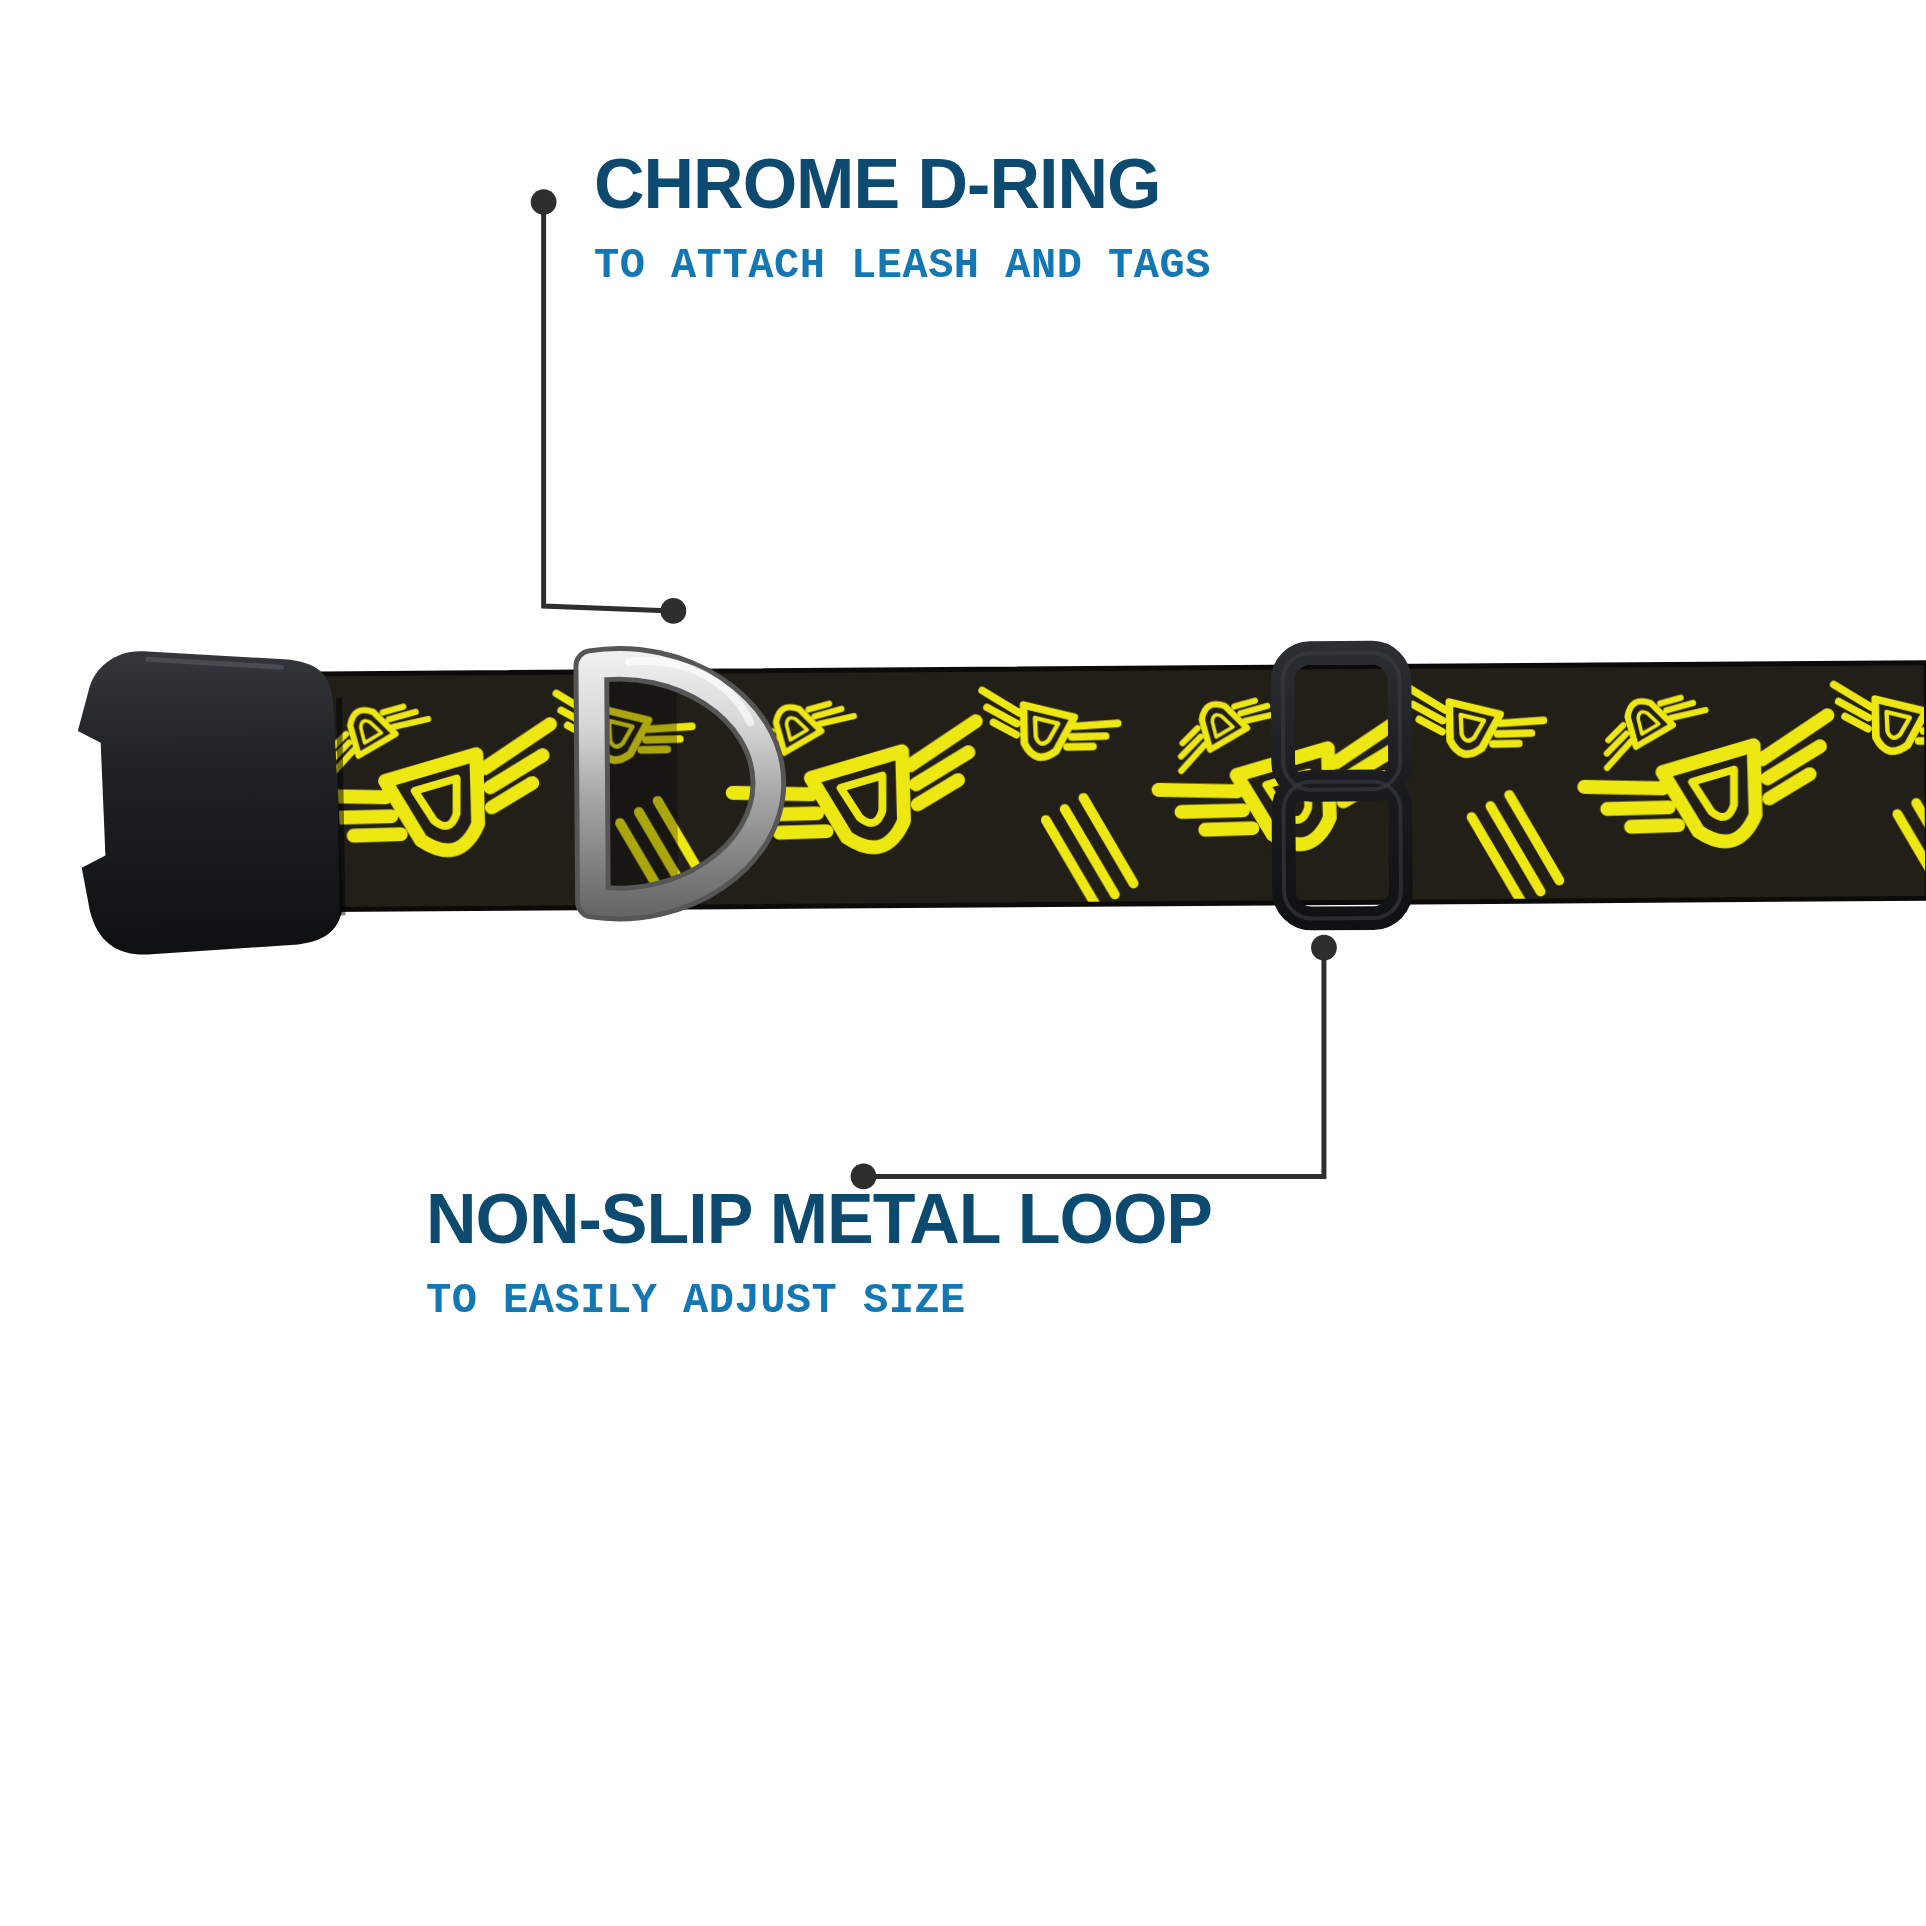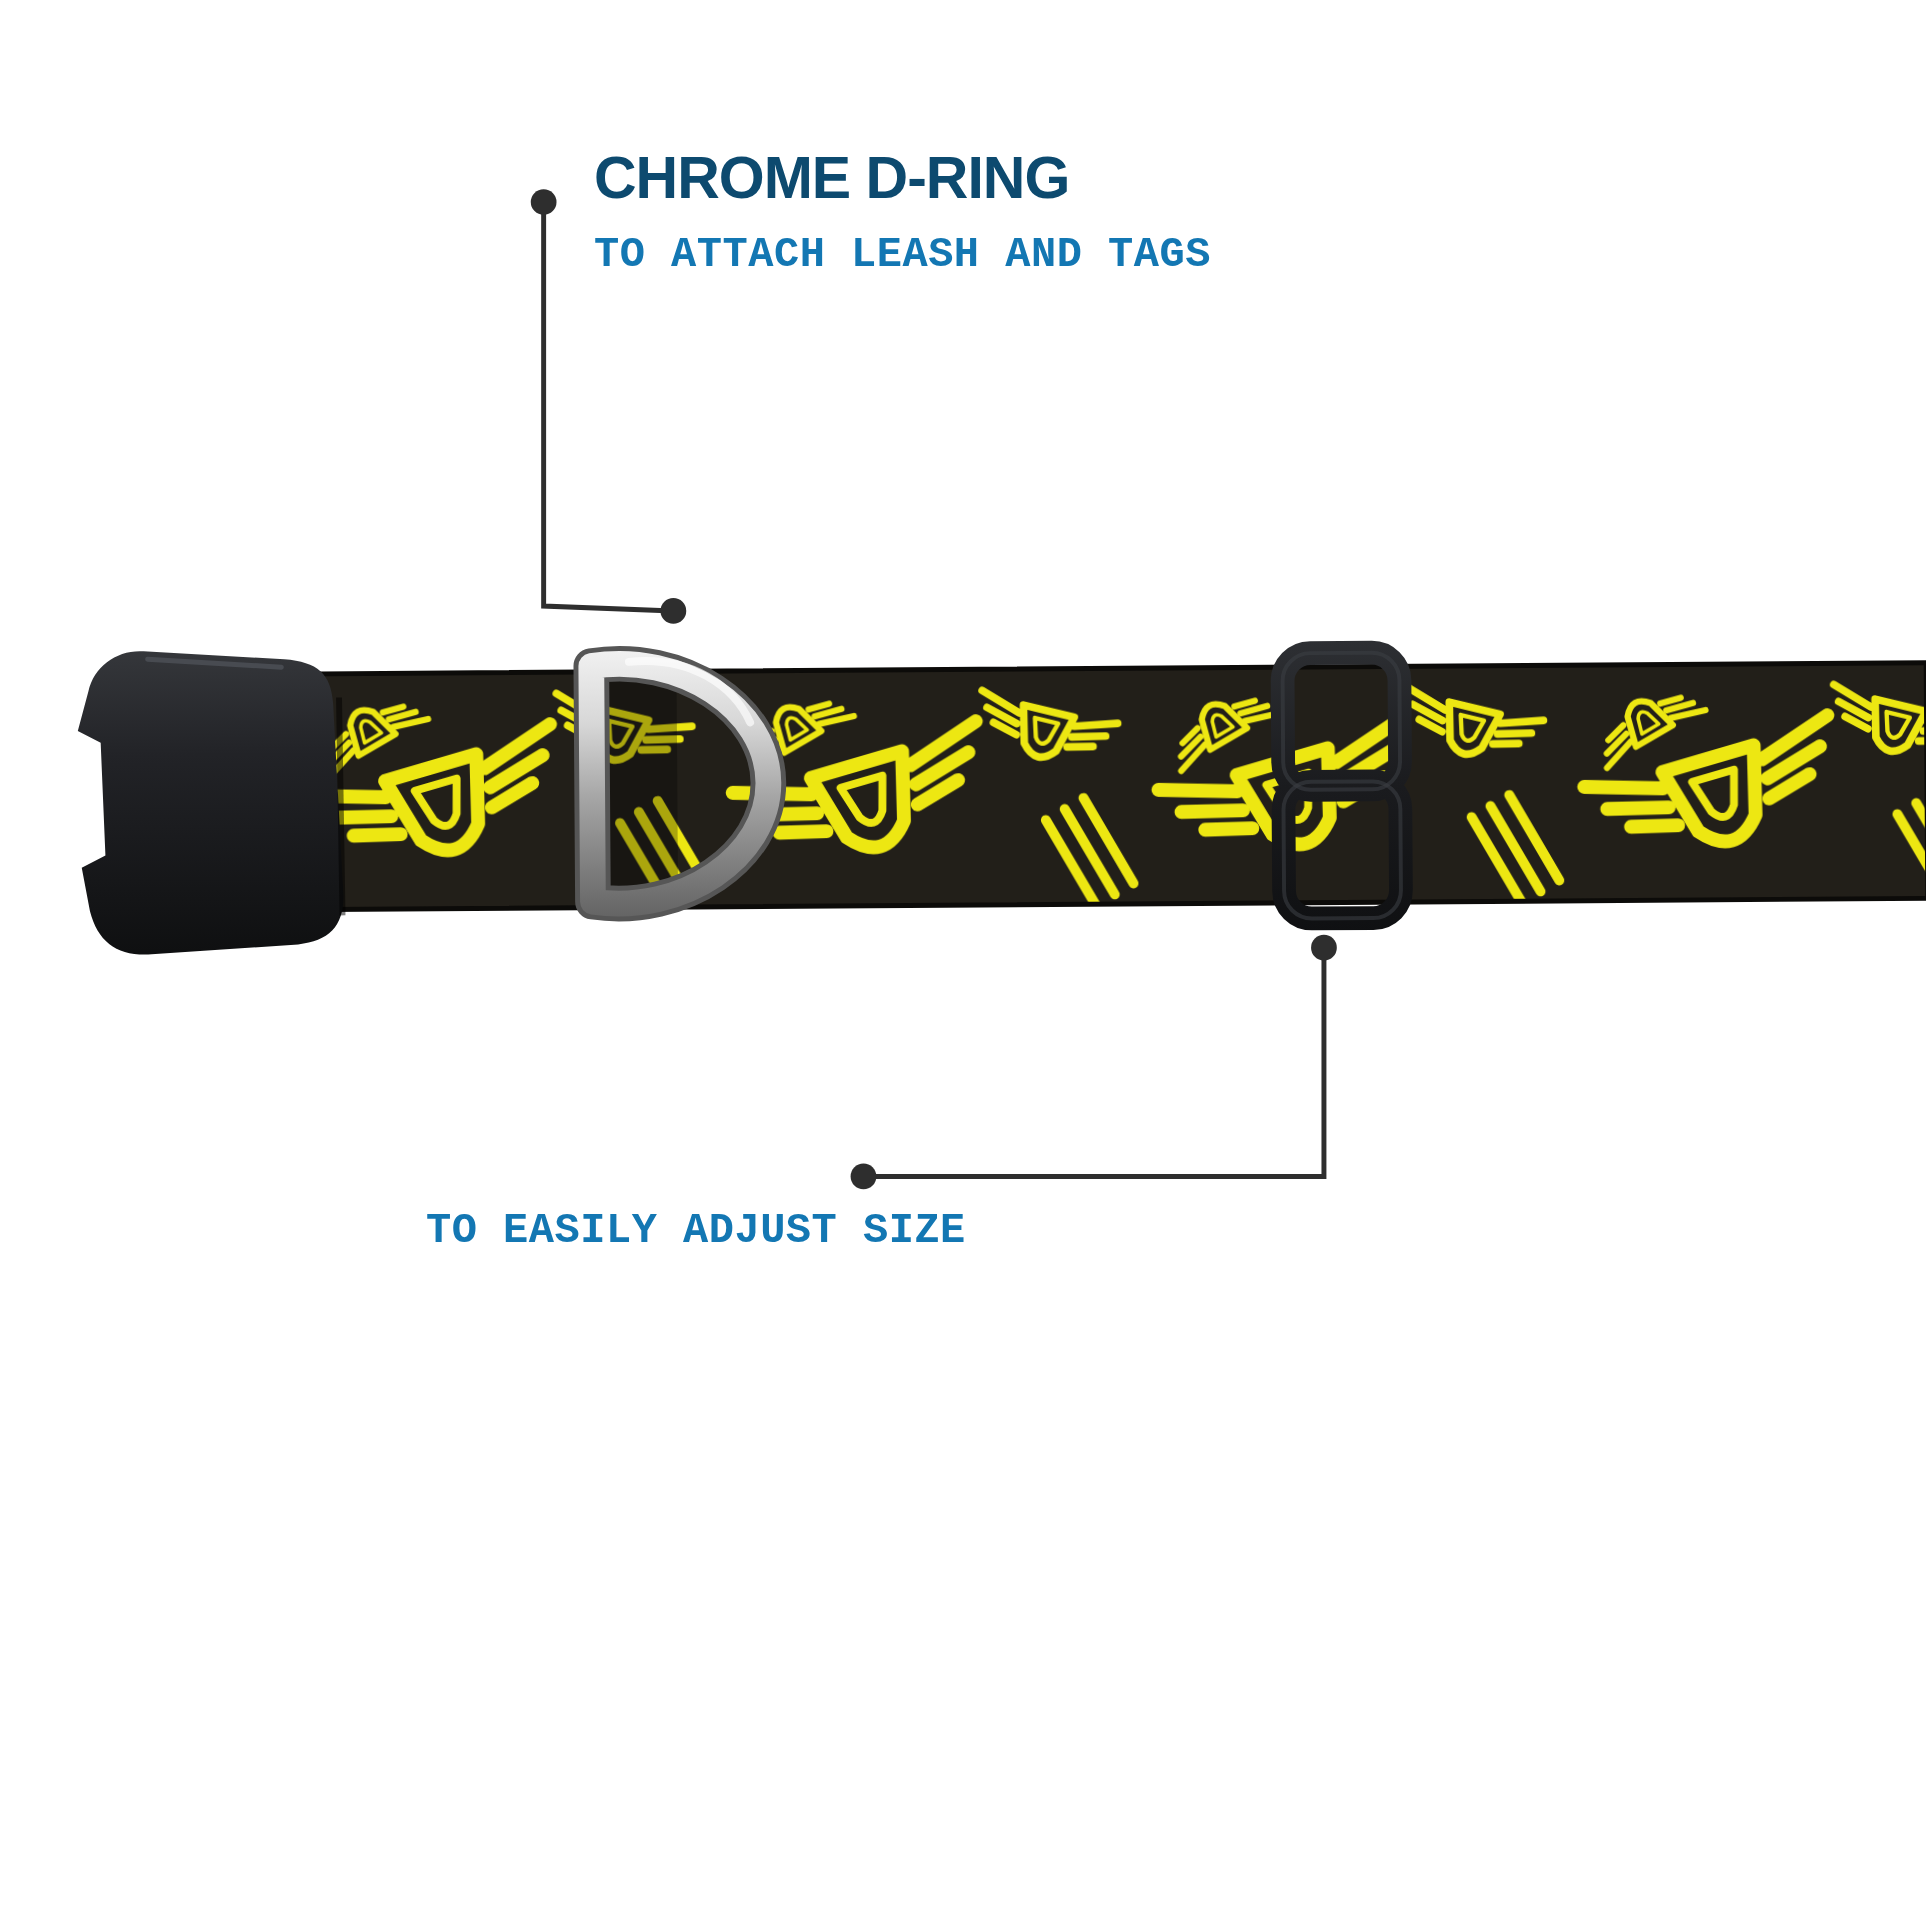--- a/index.html
+++ b/index.html
@@ -21,21 +21,21 @@
     position: absolute;
     left: 0; top: 0;
     width: 1927px;
     height: 1927px;
   }
   .callout { position: absolute; }
   .callout-top { left: 594px; top: 149px; }
   .callout-bottom { left: 426px; top: 1184px; }
   .callout-title {
     font-weight: bold;
-    font-size: 59px;
+    font-size: 70px;
     line-height: 1;
     letter-spacing: -1px;
     color: var(--title-text, #0d4a6f);
     white-space: nowrap;
   }
   .callout-subtitle {
     font-weight: bold;
     font-size: 42px;
     line-height: 1;
     letter-spacing: 0.5px;
@@ -164,17 +164,18 @@
       <circle class="callout-dot" cx="872" cy="1188" r="13"></circle>
     </g>
   </svg>
 
   <div class="callout callout-top">
     <div class="callout-title">CHROME D-RING</div>
     <div class="callout-subtitle">TO ATTACH LEASH AND TAGS</div>
   </div>
 
   <div class="callout callout-bottom">
+    <div class="callout-title">NON-SLIP METAL LOOP</div>
     <div class="callout-subtitle">TO EASILY ADJUST SIZE</div>
   </div>
 
 </div>
 
 
 </body></html>

